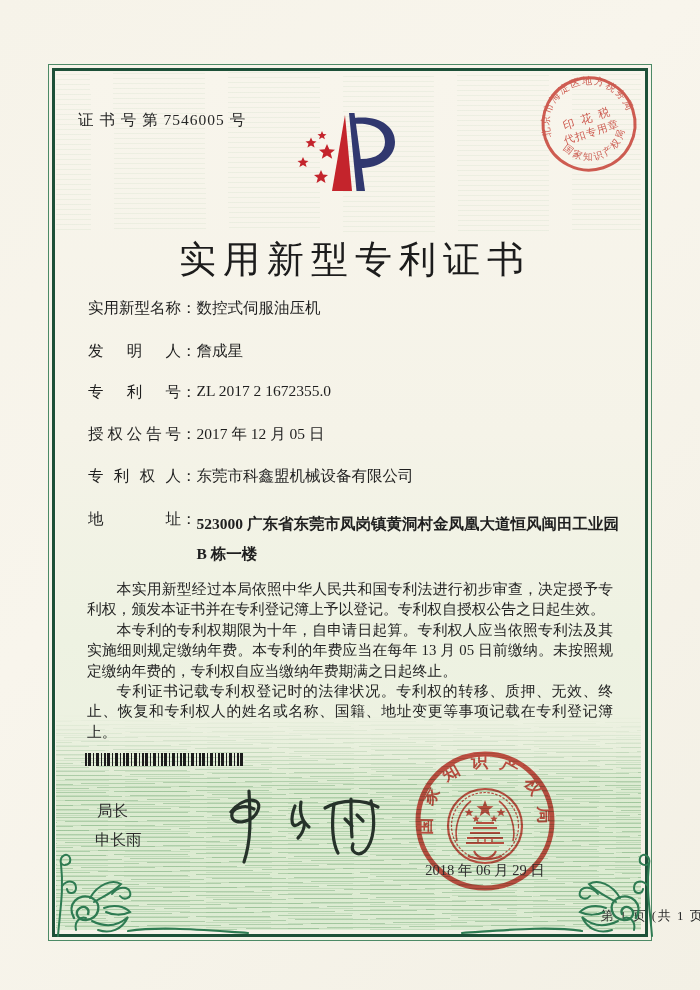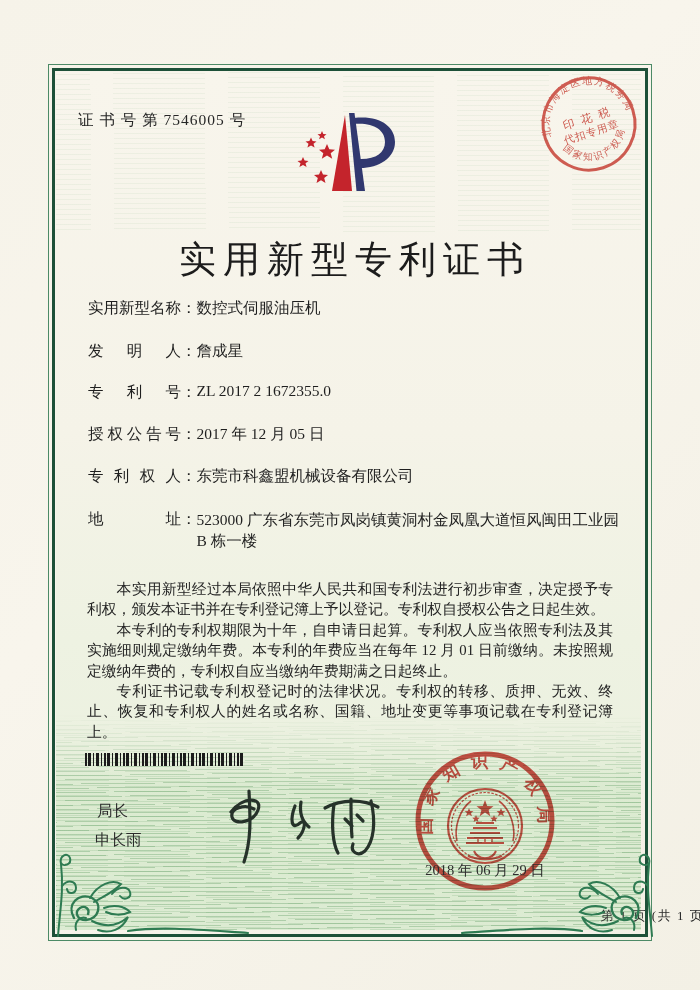--- a/index.html
+++ b/index.html
@@ -23,21 +23,21 @@
   .waves-top{position:absolute;left:0;right:0;top:0;height:160px;opacity:.35;
         background:repeating-linear-gradient(179.5deg,rgba(140,185,140,0) 0 2px,rgba(140,185,140,.3) 2px 2.8px,rgba(140,185,140,0) 2.8px 5px);}
   
   .cert-no{position:absolute;left:78px;top:110px;font-size:15.5px;letter-spacing:1px;color:#262626;}
   .title{position:absolute;left:0;width:100%;top:211px;text-align:center;
          font-size:37px;letter-spacing:7px;color:#1c1c1c;font-weight:500;margin-top:24px;}
   .row{position:absolute;left:88px;font-size:15.5px;color:#1f1f1f;white-space:nowrap;}
   .lab{display:inline-block;width:93px;text-align:justify;text-align-last:justify;vertical-align:top;}
   .colon{vertical-align:top;}
   .val{vertical-align:top;}
-  .val-wrap{display:inline-block;width:434px;white-space:normal;line-height:21px;vertical-align:top;}
+  .val-wrap{display:inline-block;width:434px;white-space:normal;line-height:30px;vertical-align:top;font-weight:bold;}
   .row-grant-no{position:absolute;left:362px;top:0;}
   .paras{position:absolute;left:87px;top:579px;width:526px;font-size:14.8px;
          line-height:20.4px;text-align:justify;color:#242424;}
   .paras p{margin:0;text-indent:2em;}
   .barcode{position:absolute;left:85px;top:753px;width:160px;height:13px;
         background:repeating-linear-gradient(90deg,#1c1c1c 0 2px,rgba(0,0,0,0) 2px 3px,#1c1c1c 3px 6px,rgba(0,0,0,0) 6px 8px,#1c1c1c 8px 9px,rgba(0,0,0,0) 9px 11px,#1c1c1c 11px 14px,rgba(0,0,0,0) 14px 16px,#1c1c1c 16px 17px,rgba(0,0,0,0) 17px 19px);}
   .director-title{position:absolute;left:97px;top:801px;font-size:15.5px;color:#2b2b2b;}
   .director-name{position:absolute;left:95px;top:830px;font-size:15.5px;color:#2b2b2b;}
   .signature{position:absolute;left:205px;top:786px;z-index:2;}
   .seal{position:absolute;left:412px;top:748px;z-index:3;mix-blend-mode:multiply;opacity:.92;}
@@ -124,21 +124,21 @@
   </div>
   <div class="row" style="top:466px">
     <span class="lab">专利权人</span><span class="colon">：</span><span class="val">东莞市科鑫盟机械设备有限公司</span>
   </div>
   <div class="row" style="top:509px">
     <span class="lab">地址</span><span class="colon">：</span><span class="val val-wrap">523000 广东省东莞市凤岗镇黄洞村金凤凰大道恒风闽田工业园 B 栋一楼</span>
   </div>
 
   <div class="paras">
     <p>本实用新型经过本局依照中华人民共和国专利法进行初步审查，决定授予专利权，颁发本证书并在专利登记簿上予以登记。专利权自授权公告之日起生效。</p>
-    <p>本专利的专利权期限为十年，自申请日起算。专利权人应当依照专利法及其实施细则规定缴纳年费。本专利的年费应当在每年 12 月 01 日前缴纳。未按照规定缴纳年费的，专利权自应当缴纳年费期满之日起终止。</p>
+    <p>本专利的专利权期限为十年，自申请日起算。专利权人应当依照专利法及其实施细则规定缴纳年费。本专利的年费应当在每年 13 月 05 日前缴纳。未按照规定缴纳年费的，专利权自应当缴纳年费期满之日起终止。</p>
     <p>专利证书记载专利权登记时的法律状况。专利权的转移、质押、无效、终止、恢复和专利权人的姓名或名称、国籍、地址变更等事项记载在专利登记簿上。</p>
   </div>
 
   <div class="barcode"></div>
 
   <div class="director-title">局长</div>
   <div class="director-name">申长雨</div>
 
   <svg class="signature" width="190" height="80" viewBox="0 0 190 80">
     <g fill="none" stroke="#26322a" stroke-width="3.2" stroke-linecap="round" stroke-linejoin="round">

